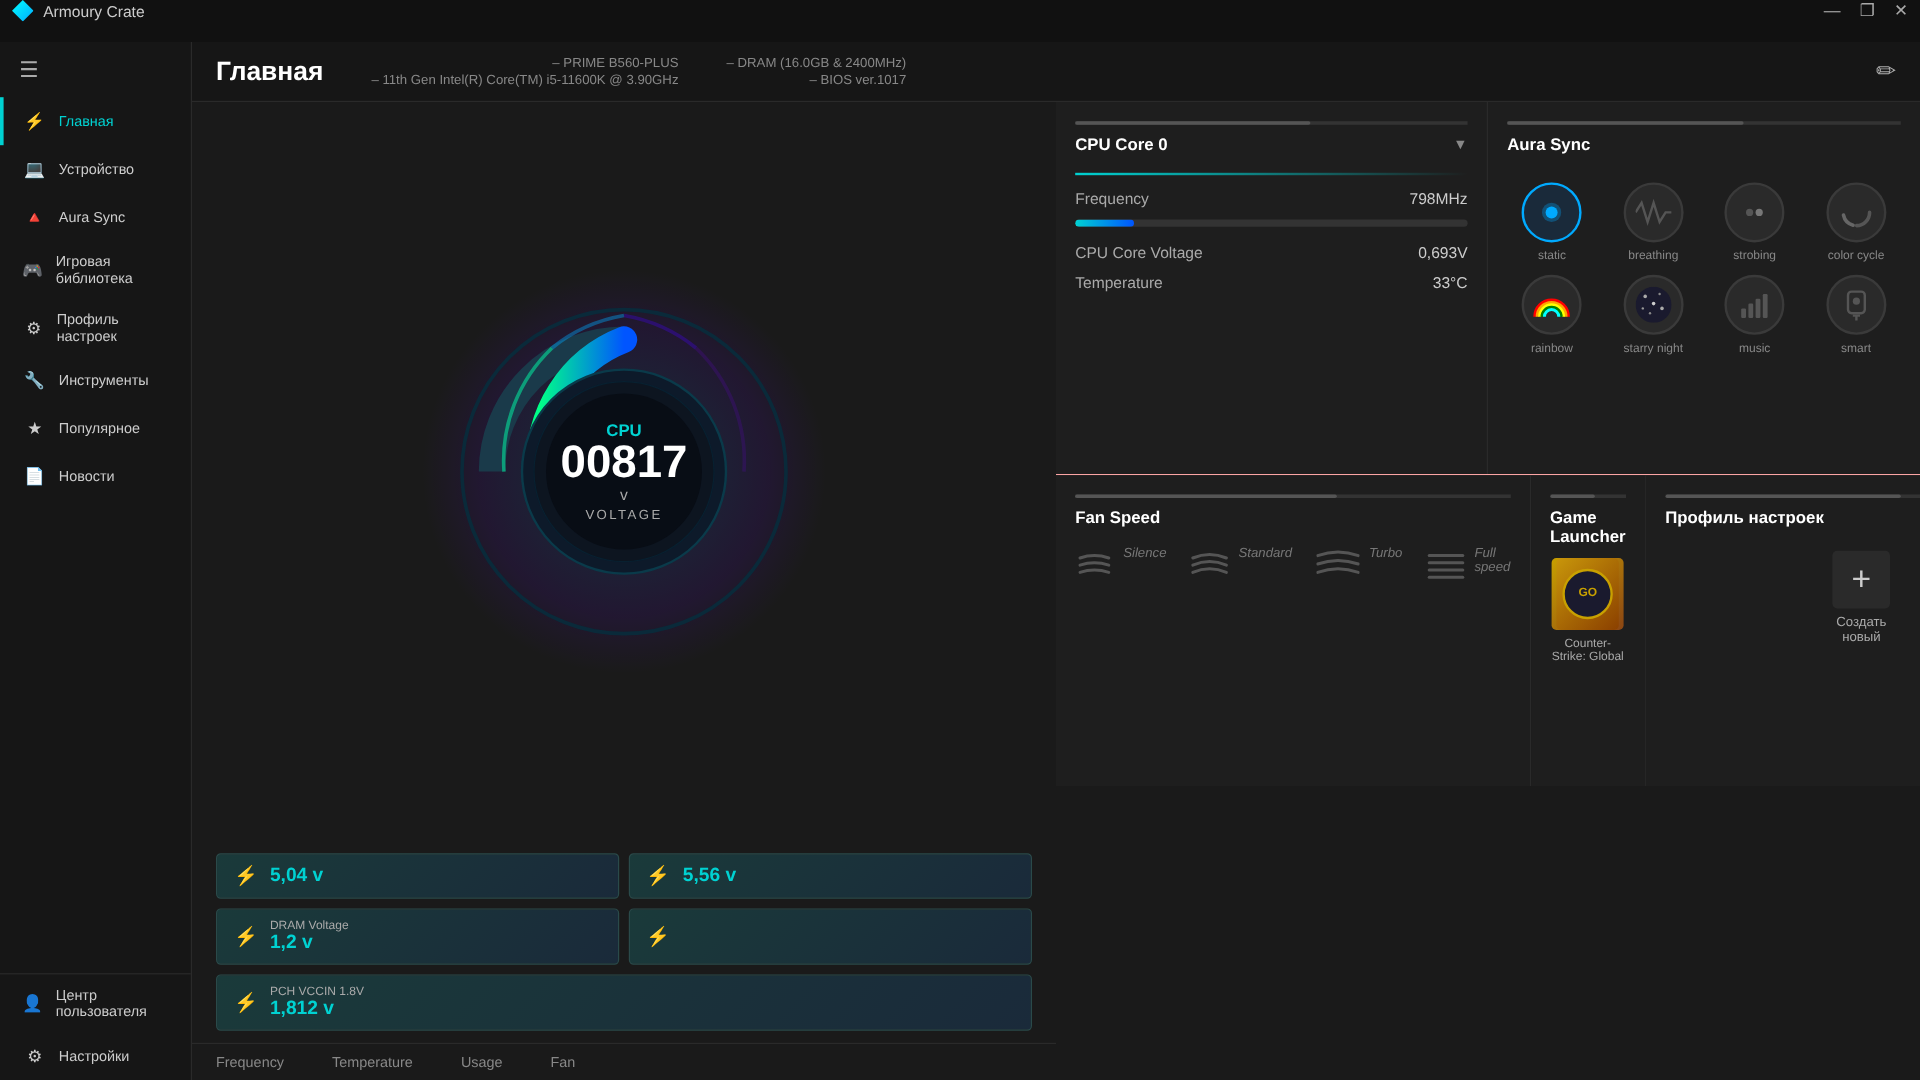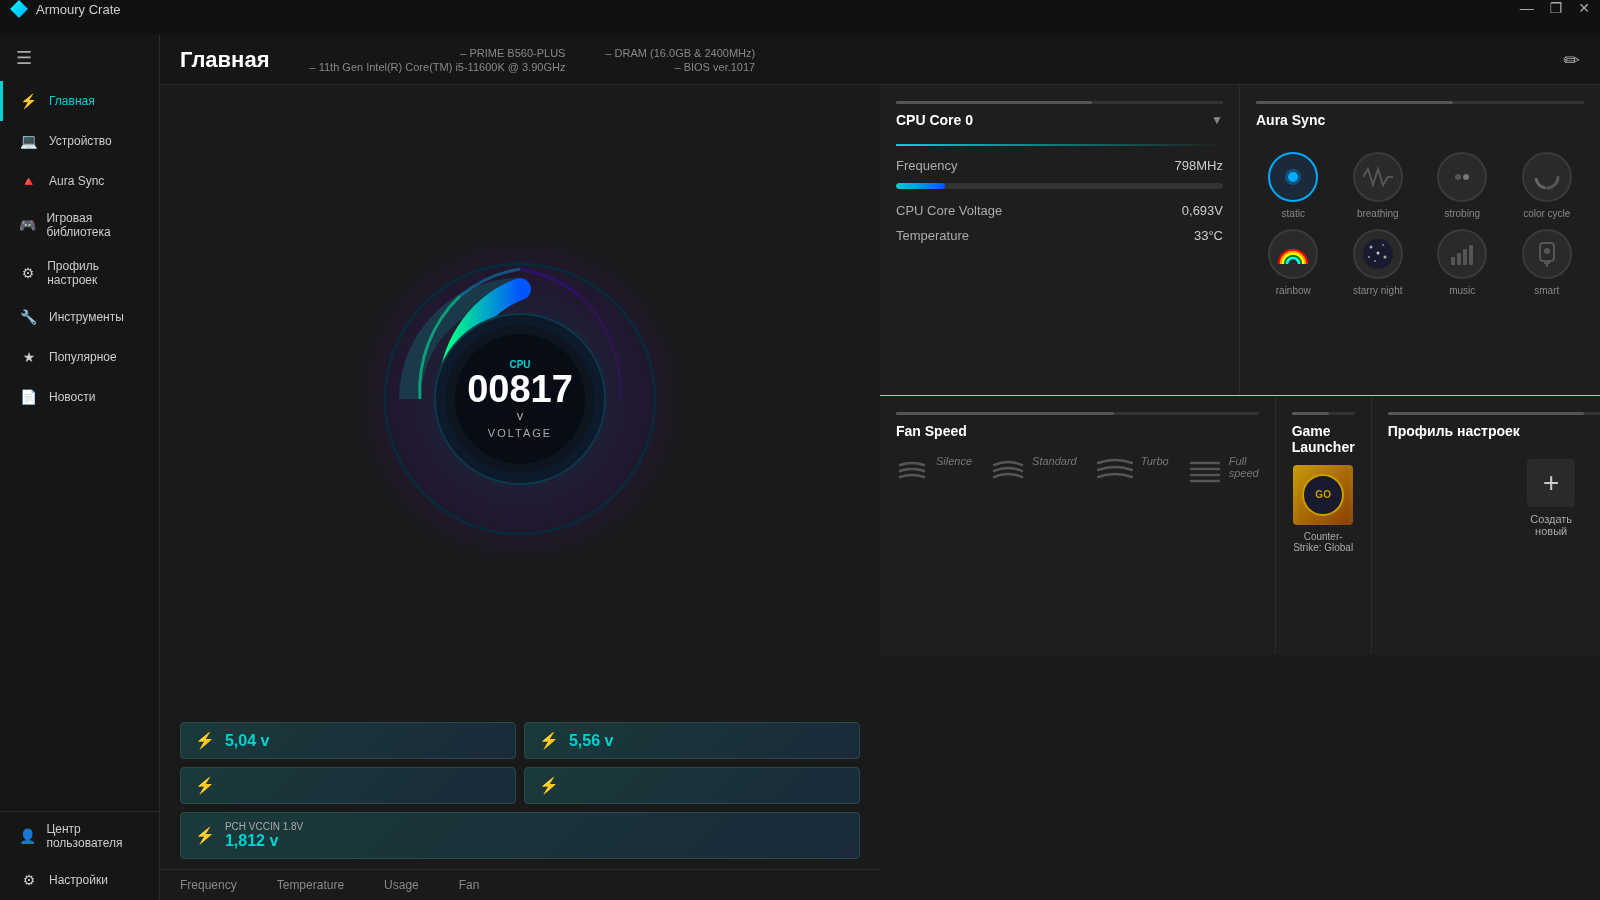--- a/index.html
+++ b/index.html
@@ -186,21 +186,21 @@
       height: 100%;
     }
     .cpu-gauge-center {
       position: absolute;
       top: 50%;
       left: 50%;
       transform: translate(-50%, -50%);
       text-align: center;
     }
     .cpu-label-top {
-      font-size: 10px;
+      font-size: 14px;
       color: #00d2d2;
       font-weight: bold;
     }
     .cpu-value {
       font-size: 38px;
       font-weight: bold;
       color: #fff;
       line-height: 1;
     }
     .cpu-unit {
@@ -678,20 +678,24 @@
               <div class="voltage-icon">⚡</div>
               <div class="voltage-info">
                 <div class="voltage-value">5,56 v</div>
               </div>
             </div>
           </div>
 
           <div style="display:flex;gap:8px;width:100%;">
             <div class="voltage-card" style="flex:1;">
               <div class="voltage-icon">⚡</div>
+              <div class="voltage-info">
+                <div class="voltage-name">DRAM Voltage</div>
+                <div class="voltage-value">1,2 v</div>
+              </div>
             </div>
             <div class="voltage-card" style="flex:1;">
               <div class="voltage-icon">⚡</div>
             </div>
           </div>
 
           <div style="display:flex;gap:8px;width:100%;">
             <div class="voltage-card" style="flex:1;">
               <div class="voltage-icon">⚡</div>
               <div class="voltage-info">

